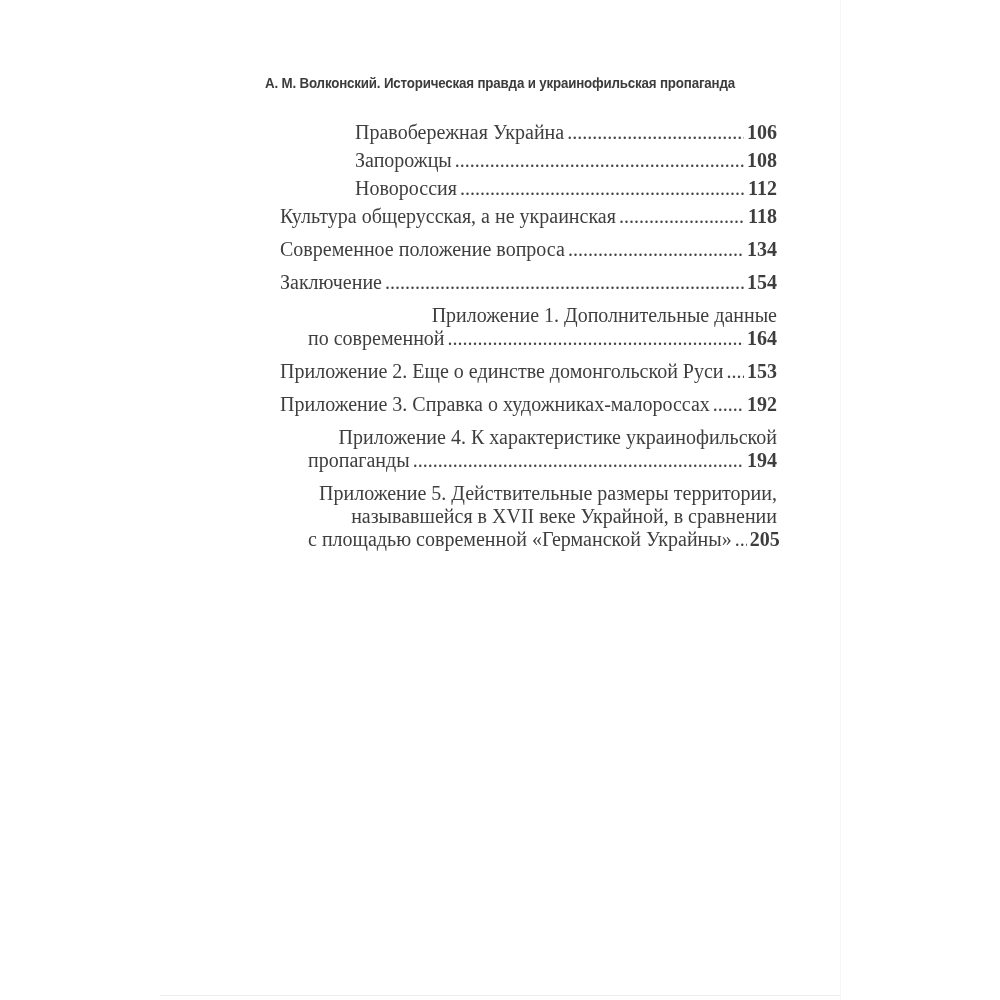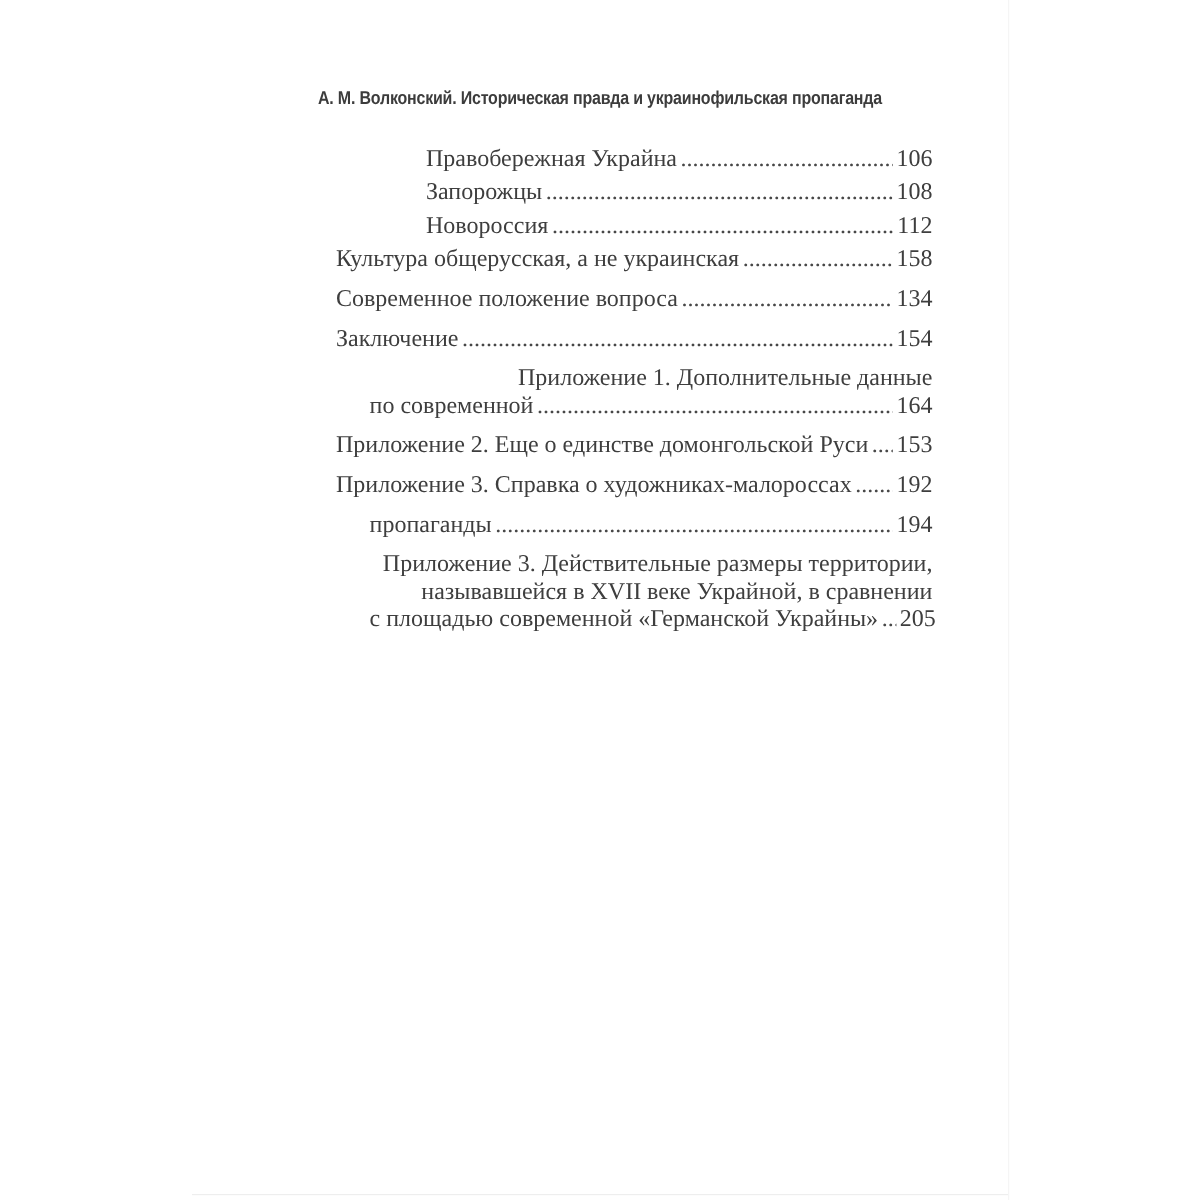--- a/index.html
+++ b/index.html
@@ -52,20 +52,21 @@
     margin: 0 3px 0 3px;
     color: #474747;
   }
   .entry .leader::after {
     content: "........................................................................................................................";
   }
   .entry .num {
     flex: 0 0 auto;
     white-space: nowrap;
     text-align: right;
+    font-weight: bold;
   }
   .page-edge-right {
     position: absolute;
     top: 0;
     left: 840px;
     width: 1px;
     height: 1000px;
     background: #f5f5f5;
   }
   .page-edge-bottom {
@@ -102,21 +103,21 @@
         <div class="row">
           <span class="title">Новороссия</span>
           <span class="leader"></span>
           <span class="num">112</span>
         </div>
       </div>
       <div class="entry">
         <div class="row">
           <span class="title">Культура общерусская, а не украинская</span>
           <span class="leader"></span>
-          <span class="num">158</span>
+          <span class="num">118</span>
         </div>
       </div>
       <div class="entry">
         <div class="row">
           <span class="title">Современное положение вопроса</span>
           <span class="leader"></span>
           <span class="num">134</span>
         </div>
       </div>
       <div class="entry">
@@ -142,28 +143,29 @@
         </div>
       </div>
       <div class="entry">
         <div class="row">
           <span class="title">Приложение 3. Справка о художниках-малороссах</span>
           <span class="leader"></span>
           <span class="num">192</span>
         </div>
       </div>
       <div class="entry">
+        <div class="line">Приложение 4. К характеристике украинофильской</div>
         <div class="row hang">
           <span class="title">пропаганды</span>
           <span class="leader"></span>
           <span class="num">194</span>
         </div>
       </div>
       <div class="entry">
-        <div class="line">Приложение 3. Действительные размеры территории,</div>
+        <div class="line">Приложение 5. Действительные размеры территории,</div>
         <div class="line hang">называвшейся в XVII веке Украйной, в сравнении</div>
         <div class="row hang">
           <span class="title">с площадью современной «Германской Украйны»</span>
           <span class="leader"></span>
           <span class="num">205</span>
         </div>
       </div>
     </div>
 
   <div class="page-edge-right"></div>

